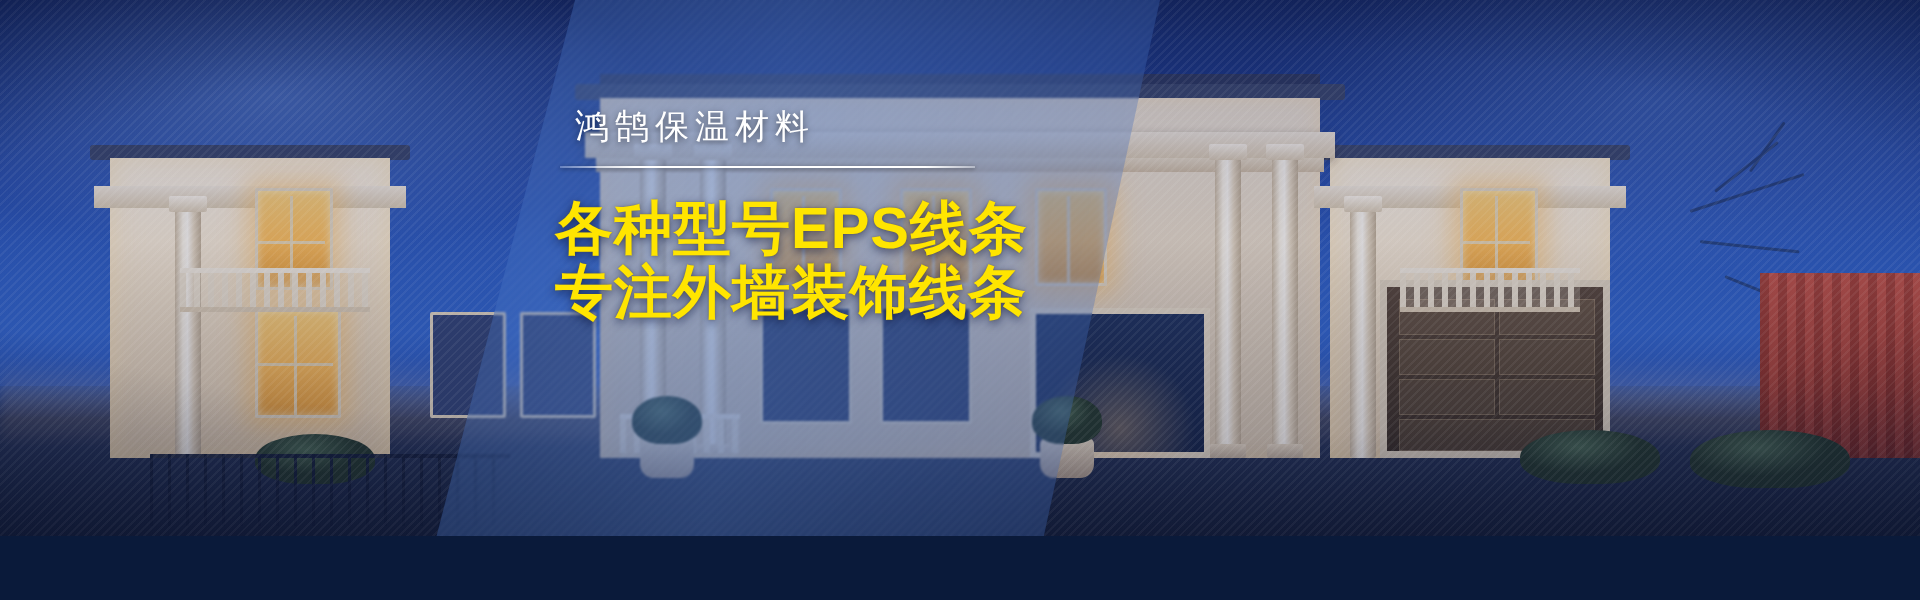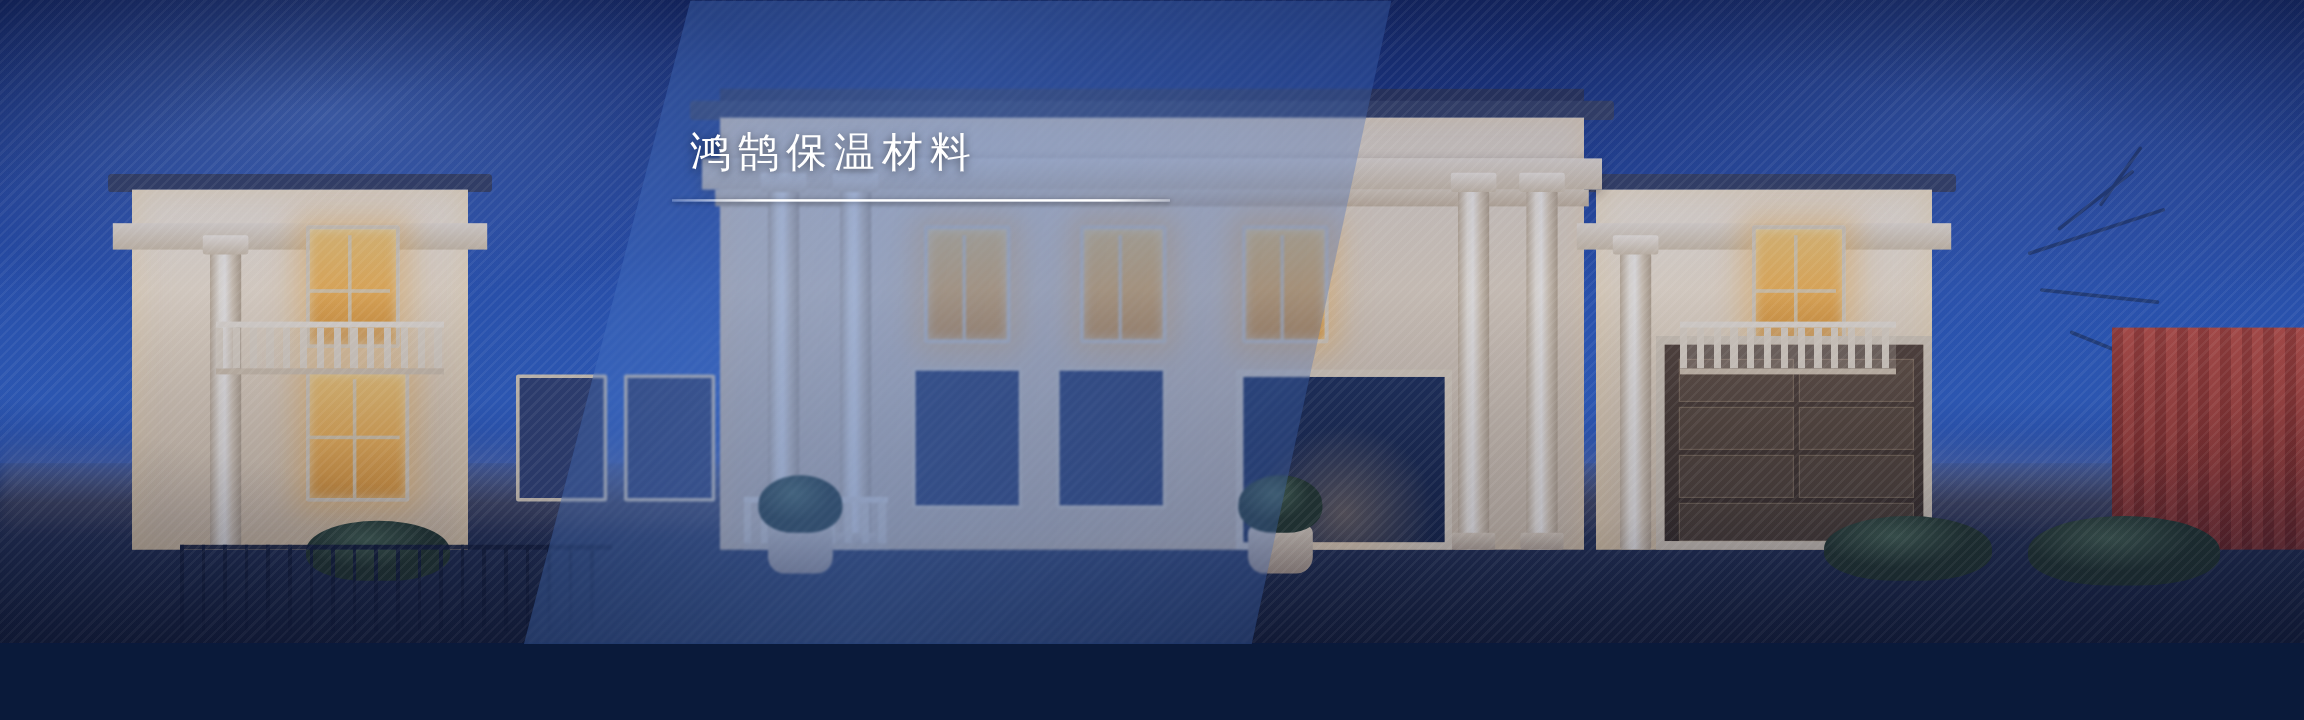--- a/index.html
+++ b/index.html
@@ -284,15 +284,17 @@
   <div class="tint"></div>
   <div class="hatch"></div>
   <div class="vignette"></div>
 
   <div class="panel"></div>
   <div class="panel-edge"></div>
 
   <div class="copy">
     <div class="brand">鸿鹄保温材料</div>
     <div class="rule"></div>
+    <div class="head1">各种型号EPS线条</div>
+    <div class="head2">专注外墙装饰线条</div>
   </div>
 
 </div>
 
 </body></html>

